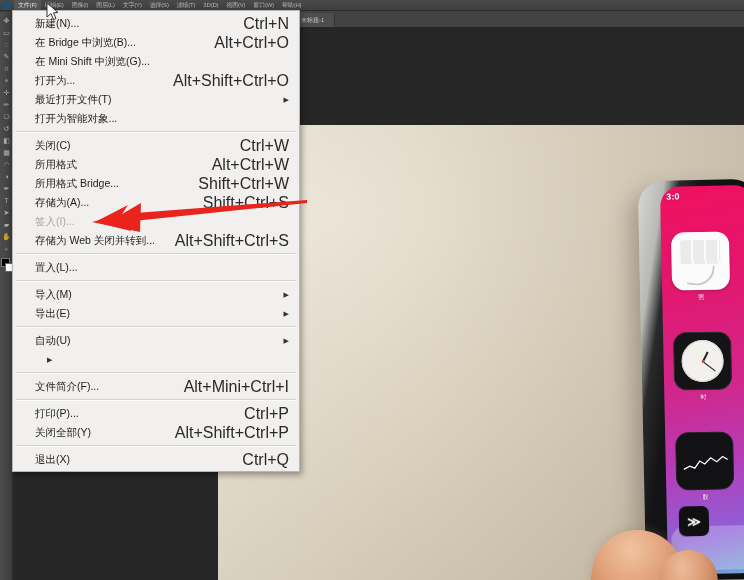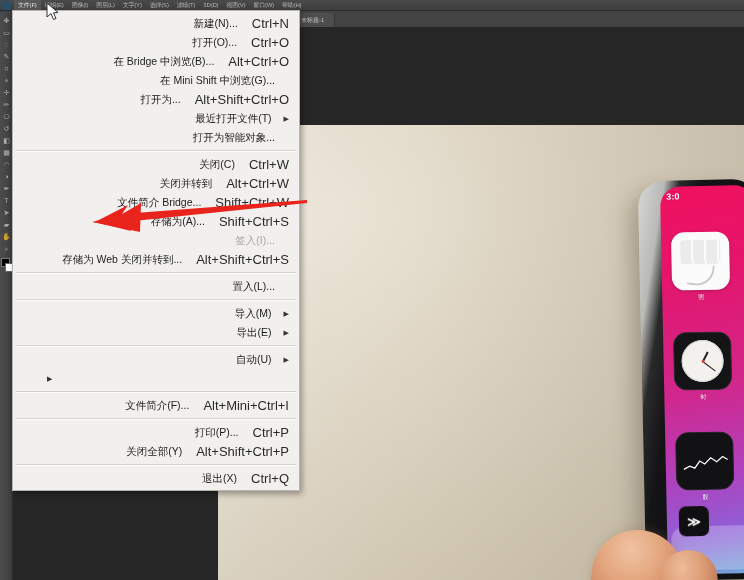--- a/index.html
+++ b/index.html
@@ -312,27 +312,26 @@
   .mi {
     position: relative;
     display: flex;
     align-items: center;
     height: 19px;
     padding: 0 10px 0 22px;
     font-size: 10.5px;
     color: #1d1d1d;
     white-space: nowrap;
     box-sizing: border-box;
-    text-align: right;
   }
   .mi .lbl { flex: 1 1 auto; }
   .mi .acc {
     flex: 0 0 auto;
     color: #2a2a2a;
-    font-size: 13px;
+    font-size: 16px;
     padding-left: 14px;
   }
   .mi.disabled .lbl,
   .mi.disabled .acc { color: #a9a6a2; }
   .mi .arrow {
     flex: 0 0 auto;
     font-size: 7px;
     color: #333;
     padding-left: 12px;
   }
@@ -455,24 +454,20 @@
     </div>
   </div>
 
   <div id="file-menu">
 
     <div class="mi">
       <span class="lbl">新建(N)...</span>
       <span class="acc">Ctrl+N</span>
     </div>
     <div class="mi">
-      <span class="lbl">打开(O)...</span>
-      <span class="acc">Ctrl+O</span>
-    </div>
-    <div class="mi">
       <span class="lbl">在 Bridge 中浏览(B)...</span>
       <span class="acc">Alt+Ctrl+O</span>
     </div>
     <div class="mi">
       <span class="lbl">在 Mini Shift 中浏览(G)...</span>
       <span class="acc"></span>
     </div>
     <div class="mi">
       <span class="lbl">打开为...</span>
       <span class="acc">Alt+Shift+Ctrl+O</span>
@@ -486,25 +481,25 @@
       <span class="acc"></span>
     </div>
 
     <div class="msep"></div>
 
     <div class="mi">
       <span class="lbl">关闭(C)</span>
       <span class="acc">Ctrl+W</span>
     </div>
     <div class="mi">
-      <span class="lbl">关闭并转到</span>
+      <span class="lbl">所用格式</span>
       <span class="acc">Alt+Ctrl+W</span>
     </div>
     <div class="mi">
-      <span class="lbl">文件简介 Bridge...</span>
+      <span class="lbl">所用格式 Bridge...</span>
       <span class="acc">Shift+Ctrl+W</span>
     </div>
     <div class="mi">
       <span class="lbl">存储为(A)...</span>
       <span class="acc">Shift+Ctrl+S</span>
     </div>
     <div class="mi disabled">
       <span class="lbl">签入(I)...</span>
       <span class="acc"></span>
     </div>

